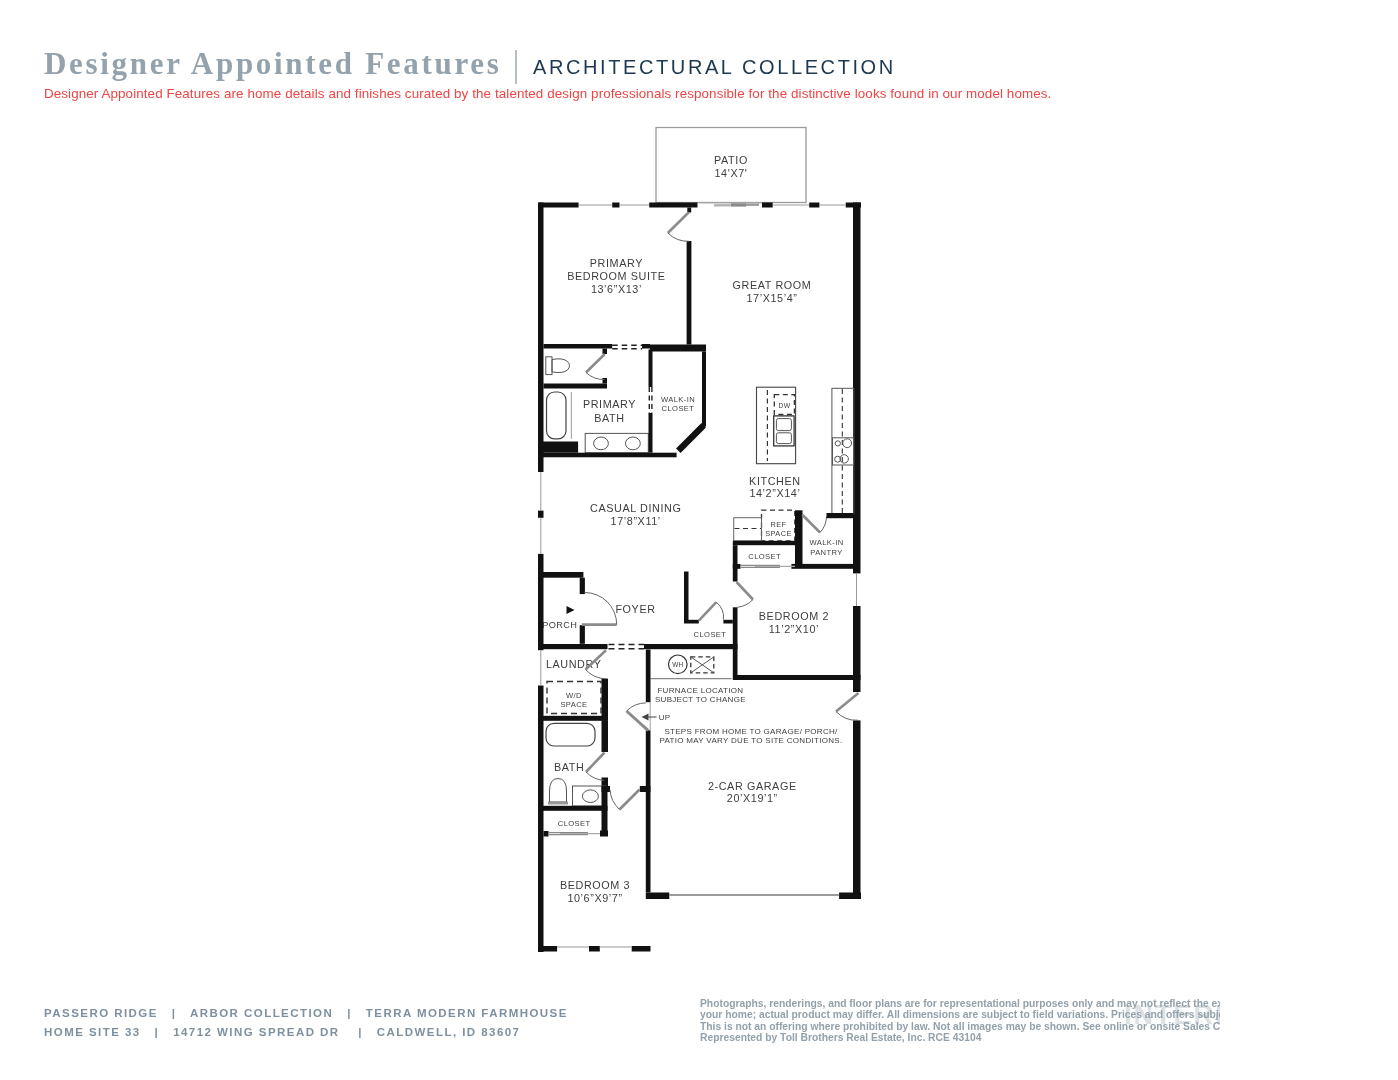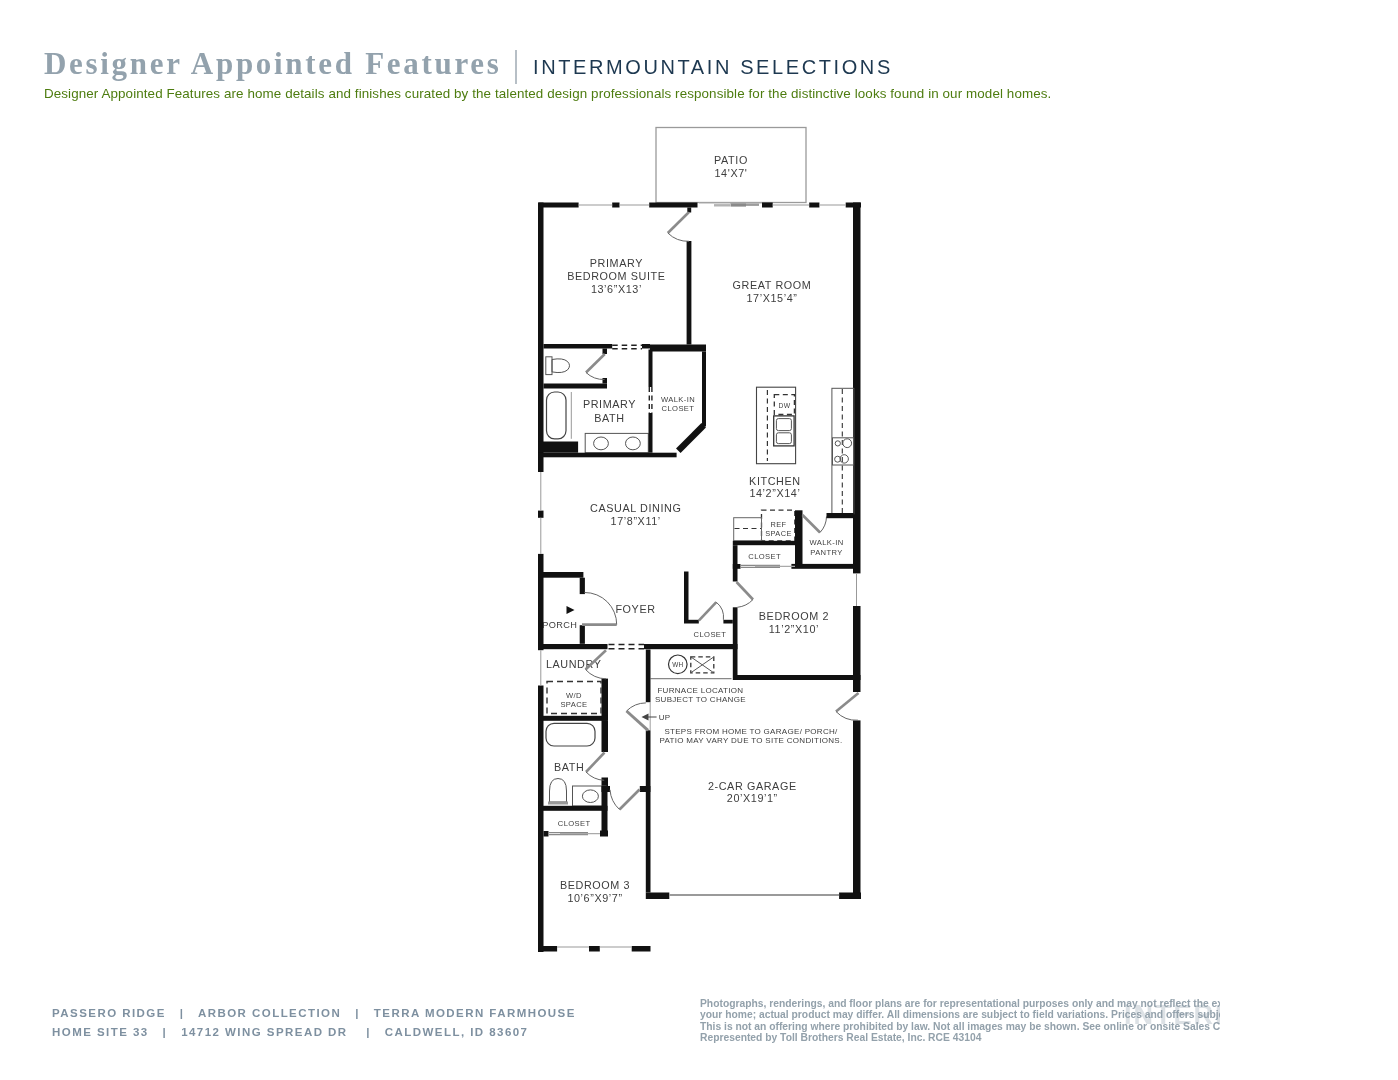--- a/index.html
+++ b/index.html
@@ -1,33 +1,33 @@
 <!DOCTYPE html>
 <html><head>
 <meta charset="utf-8">
 <style>
   html,body{margin:0;padding:0;}
   .page{position:relative;width:1220px;height:1080px;background:#ffffff;overflow:hidden;font-family:"Liberation Sans",sans-serif;}
   .title-serif{position:absolute;left:44px;top:46px;font-family:"Liberation Serif",serif;font-weight:bold;font-size:31px;color:#93a2ad;letter-spacing:2.7px;}
   .title-bar{position:absolute;left:515px;top:50px;width:2px;height:34px;background:#b7bfc6;}
   .title-caps{position:absolute;left:533px;top:56px;font-size:20px;color:#1d3850;letter-spacing:2.6px;font-weight:400;}
-  .subtitle{position:absolute;left:44px;top:85.5px;font-size:13.4px;color:#4d7c0f;letter-spacing:0.1px;}
-  .footer-left{position:absolute;left:44px;top:1003.5px;font-size:11.5px;font-weight:bold;color:#7e90a0;letter-spacing:1.45px;line-height:19px;white-space:pre;margin-left:8px;}
+  .subtitle{position:absolute;left:44px;top:85.5px;font-size:13.4px;color:#ef4444;letter-spacing:0.1px;}
+  .footer-left{position:absolute;left:44px;top:1003.5px;font-size:11.5px;font-weight:bold;color:#7e90a0;letter-spacing:1.45px;line-height:19px;white-space:pre;}
   .watermark{position:absolute;left:1124px;top:1000px;font-size:27px;font-weight:bold;color:#dce1e5;letter-spacing:2px;}
   .disclaimer{position:absolute;left:700px;top:998px;width:680px;font-size:10.3px;color:#93a1ab;line-height:11.3px;letter-spacing:0px;font-weight:bold;}
 </style>
 </head>
 <body>
 <div class="page">
 
 <div class="title-serif">Designer Appointed Features</div>
 
 <div class="title-bar"></div>
 
-<div class="title-caps">INTERMOUNTAIN SELECTIONS</div>
+<div class="title-caps">ARCHITECTURAL COLLECTION</div>
 
 <div class="subtitle">Designer Appointed Features are home details and finishes curated by the talented design professionals responsible for the distinctive looks found in our model homes.</div>
 
 <div class="watermark">INTERMOUNTAIN</div>
 
 <div class="disclaimer">Photographs, renderings, and floor plans are for representational purposes only and may not reflect the exact features or dimensions of<br>your home; actual product may differ. All dimensions are subject to field variations. Prices and offers subject to change without notice.<br>This is not an offering where prohibited by law. Not all images may be shown. See online or onsite Sales Consultants for details.<br>Represented by Toll Brothers Real Estate, Inc. RCE 43104</div>
 
 <svg style="position:absolute;left:1326px;top:1004px" width="38" height="40" viewBox="0 0 38 40">
       <path d="M19,1 L36,13 L33,13 L33,28 L5,28 L5,13 L2,13 Z" fill="none" stroke="#5f7280" stroke-width="2.2"></path>
       <rect x="11" y="16" width="16" height="3" fill="#5f7280"></rect>

